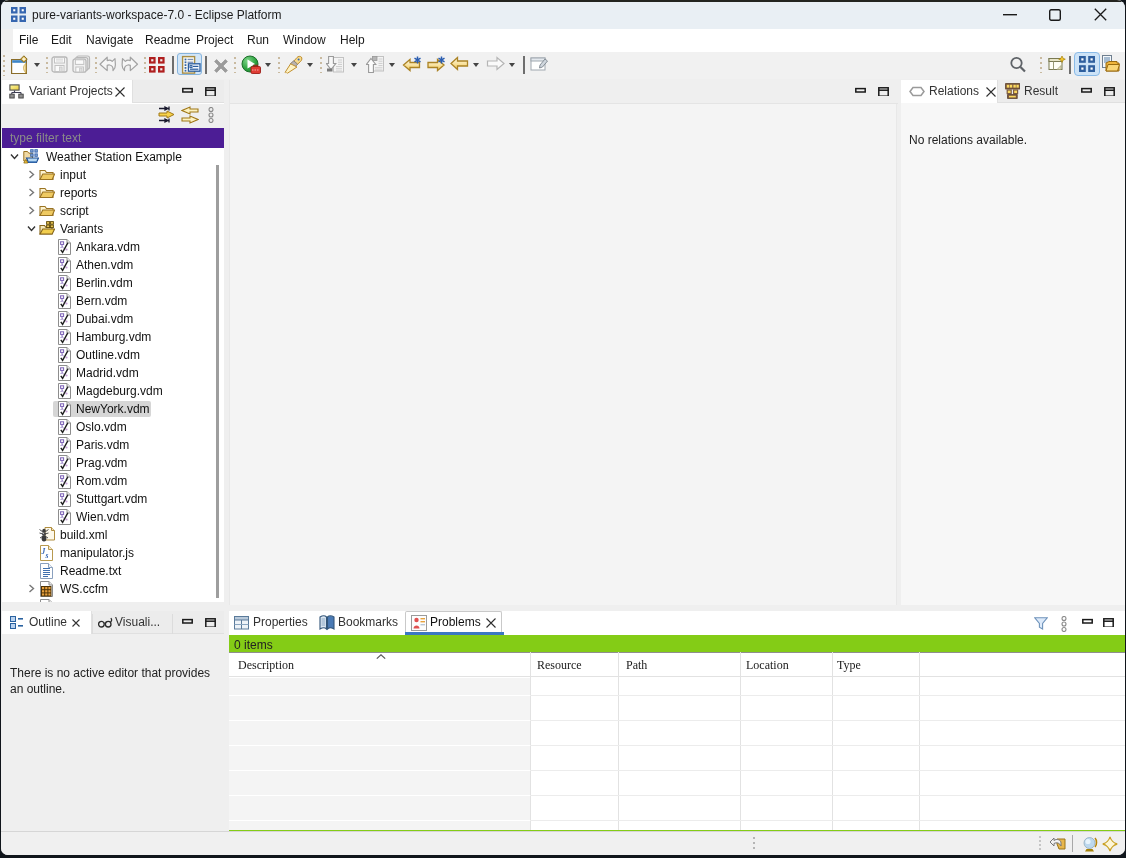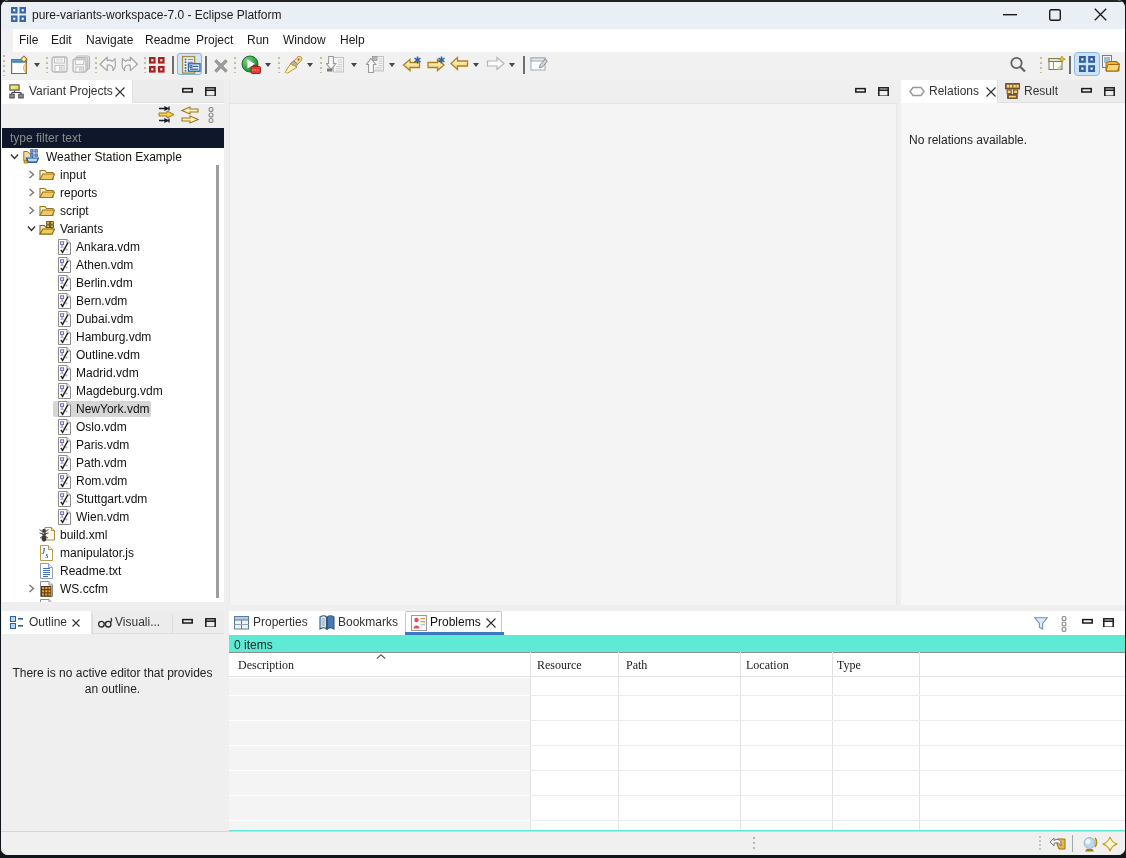--- a/index.html
+++ b/index.html
@@ -1,19 +1,19 @@
 <!DOCTYPE html>
 <html><head>
 <meta charset="utf-8">
 <style>
   * { margin:0; padding:0; box-sizing:border-box; }
   html,body { width:1126px; height:858px; overflow:hidden; }
   body { font-family:"Liberation Sans", sans-serif; background:#10151b; }
   .abs { position:absolute; }
-  #win { position:absolute; left:1px; top:0px; width:1124px; height:855px; background:#f0f0f0; border-radius:8px 8px 7px 7px; overflow:hidden;text-align:center; }
+  #win { position:absolute; left:1px; top:0px; width:1124px; height:855px; background:#f0f0f0; border-radius:8px 8px 7px 7px; overflow:hidden; }
   
   #titlebar { position:absolute; left:0; top:0; width:1124px; height:29px; background:#e9eff4; }
   #titlebar .title { position:absolute; left:31px; top:8px; color:#1b1b1b; font-size:12px; letter-spacing:0px; }
   
   #menubar { position:absolute; left:12px; top:29px; width:1124px; height:23px; background:#ffffff; }
   #menubar span { position:absolute; top:4px; font-size:12px; color:#1a1a1a; }
   
   #toolbar { position:absolute; left:0; top:52px; width:1124px; height:27px; background:#f1f1f1; }
   .tsep { position:absolute; top:5px; width:2px; height:16px;
     background-image:repeating-linear-gradient(#c9baa0 0 2px, transparent 2px 5px); width:2px;}
@@ -28,21 +28,21 @@
   .minmax { position:absolute; top:7px; width:11px; height:9px; }
   
   #pLeft { left:1px; top:1px; width:222px; height:522px; background:#fff; }
   
   #pEd { left:228px; top:1px; width:668px; height:525px; background:#f4f4f4; border-left:1px solid #e8e8e8; border-right:1px solid #e8e8e8; }
   
   #pRight { left:900px; top:1px; width:224px; height:525px; background:#f7f7f7; }
   
   #pBL { left:1px; top:532px; width:222px; height:220px; background:#efefef; }
   
-  #pBC { left:228px; top:532px; width:896px; height:220px; background:#5eead4; }
+  #pBC { left:228px; top:532px; width:896px; height:220px; background:#84cc16; }
   
   #status { position:absolute; left:0; top:831px; width:1124px; height:24px; background:#f0f0f0; border-top:1px solid #d6d6d6; }
   
   .trow { position:absolute; left:0; width:212px; height:18px; font-size:12px; color:#111; }
   .trow .lbl { position:absolute; top:2px; }
   .chev { position:absolute; top:4px; }
   
   .hdrtxt { font-size:12px; color:#1a1a1a; position:absolute; top:5px;font-family:Liberation Serif, serif; }
 </style>
 </head>
@@ -328,21 +328,21 @@
       </svg>
       <svg class="abs" style="left:179px;top:26px" width="18" height="18" viewBox="0 0 18 18">
         <path d="M17 3 L9 3 L9 1 L1 4.5 L9 8 L9 6 L17 6 Z" fill="#fdf2c0" stroke="#a07818" stroke-width="1.1"></path>
         <path d="M1 12 L9 12 L9 10 L17 13.5 L9 17 L9 15 L1 15 Z" fill="#fdf2c0" stroke="#a07818" stroke-width="1.1"></path>
       </svg>
       <svg class="abs" style="left:205px;top:27px" width="8" height="16" viewBox="0 0 8 16">
         <circle cx="4" cy="2.5" r="2" fill="none" stroke="#8a8a8a" stroke-width="1.1"></circle>
         <circle cx="4" cy="8" r="2" fill="none" stroke="#8a8a8a" stroke-width="1.1"></circle>
         <circle cx="4" cy="13.5" r="2" fill="none" stroke="#8a8a8a" stroke-width="1.1"></circle>
       </svg>
-      <div class="abs" style="left:0;top:48px;width:222px;height:28px;background:#0f172a;border-bottom:3px solid #14b8a6">
+      <div class="abs" style="left:0;top:48px;width:222px;height:28px;background:#4c1d95;border-bottom:3px solid #14b8a6">
         <span class="abs" style="left:8px;top:3px;font-size:12px;color:#8a8a8a">type filter text</span>
       </div>
       <div id="tree" class="abs" style="left:0;top:68px;width:222px;height:454px;background:#fff;overflow:hidden">
       <div class="trow" style="top:0px">
             <svg class="chev" style="left:8px" width="9" height="9" viewBox="0 0 9 9">
               <path d="M1 2.5 L4.5 6.5 L8 2.5" fill="none" stroke="#333" stroke-width="1.4"></path>
             </svg>
             <svg class="abs" style="left:21px;top:1px" width="16" height="16" viewBox="0 0 16 16">
               <path d="M0.8 2.5 L4.5 2.5 L5.8 4.2 L9.5 4.2 L9.5 12 L0.8 12 Z" fill="#f0d9a4" stroke="#9a7322" stroke-width="1"></path>
               <g fill="#3566b0">
@@ -544,21 +544,21 @@
           </div>
       <div class="trow" style="top:306px">
             <svg class="abs" style="left:55px;top:1px" width="15" height="16" viewBox="0 0 15 16">
               <path d="M1.5 0.5 L10 0.5 L13.5 4 L13.5 15.5 L1.5 15.5 Z" fill="#ffffff" stroke="#8d8d8d" stroke-width="1"></path>
               <path d="M10 0.5 L10 4 L13.5 4" fill="#e8e8e8" stroke="#8d8d8d" stroke-width="1"></path>
               <rect x="3.6" y="2.8" width="3" height="2.6" fill="none" stroke="#7a5fb5" stroke-width="1"></rect>
               <path d="M5 5.4 L5 7.6 M5 7.6 L3.6 9 M5 7.6 L6.6 9" stroke="#7a5fb5" stroke-width="0.9" fill="none"></path>
               <circle cx="9.5" cy="10.5" r="1.1" fill="#c8a0d8"></circle>
               <path d="M3.8 10.8 L5.6 13.4 L10.8 3.8" stroke="#1f1f1f" stroke-width="1.4" fill="none"></path>
             </svg>
-            <span class="lbl" style="left:74px">Path.vdm</span>
+            <span class="lbl" style="left:74px">Prag.vdm</span>
           </div>
       <div class="trow" style="top:324px">
             <svg class="abs" style="left:55px;top:1px" width="15" height="16" viewBox="0 0 15 16">
               <path d="M1.5 0.5 L10 0.5 L13.5 4 L13.5 15.5 L1.5 15.5 Z" fill="#ffffff" stroke="#8d8d8d" stroke-width="1"></path>
               <path d="M10 0.5 L10 4 L13.5 4" fill="#e8e8e8" stroke="#8d8d8d" stroke-width="1"></path>
               <rect x="3.6" y="2.8" width="3" height="2.6" fill="none" stroke="#7a5fb5" stroke-width="1"></rect>
               <path d="M5 5.4 L5 7.6 M5 7.6 L3.6 9 M5 7.6 L6.6 9" stroke="#7a5fb5" stroke-width="0.9" fill="none"></path>
               <circle cx="9.5" cy="10.5" r="1.1" fill="#c8a0d8"></circle>
               <path d="M3.8 10.8 L5.6 13.4 L10.8 3.8" stroke="#1f1f1f" stroke-width="1.4" fill="none"></path>
             </svg>

